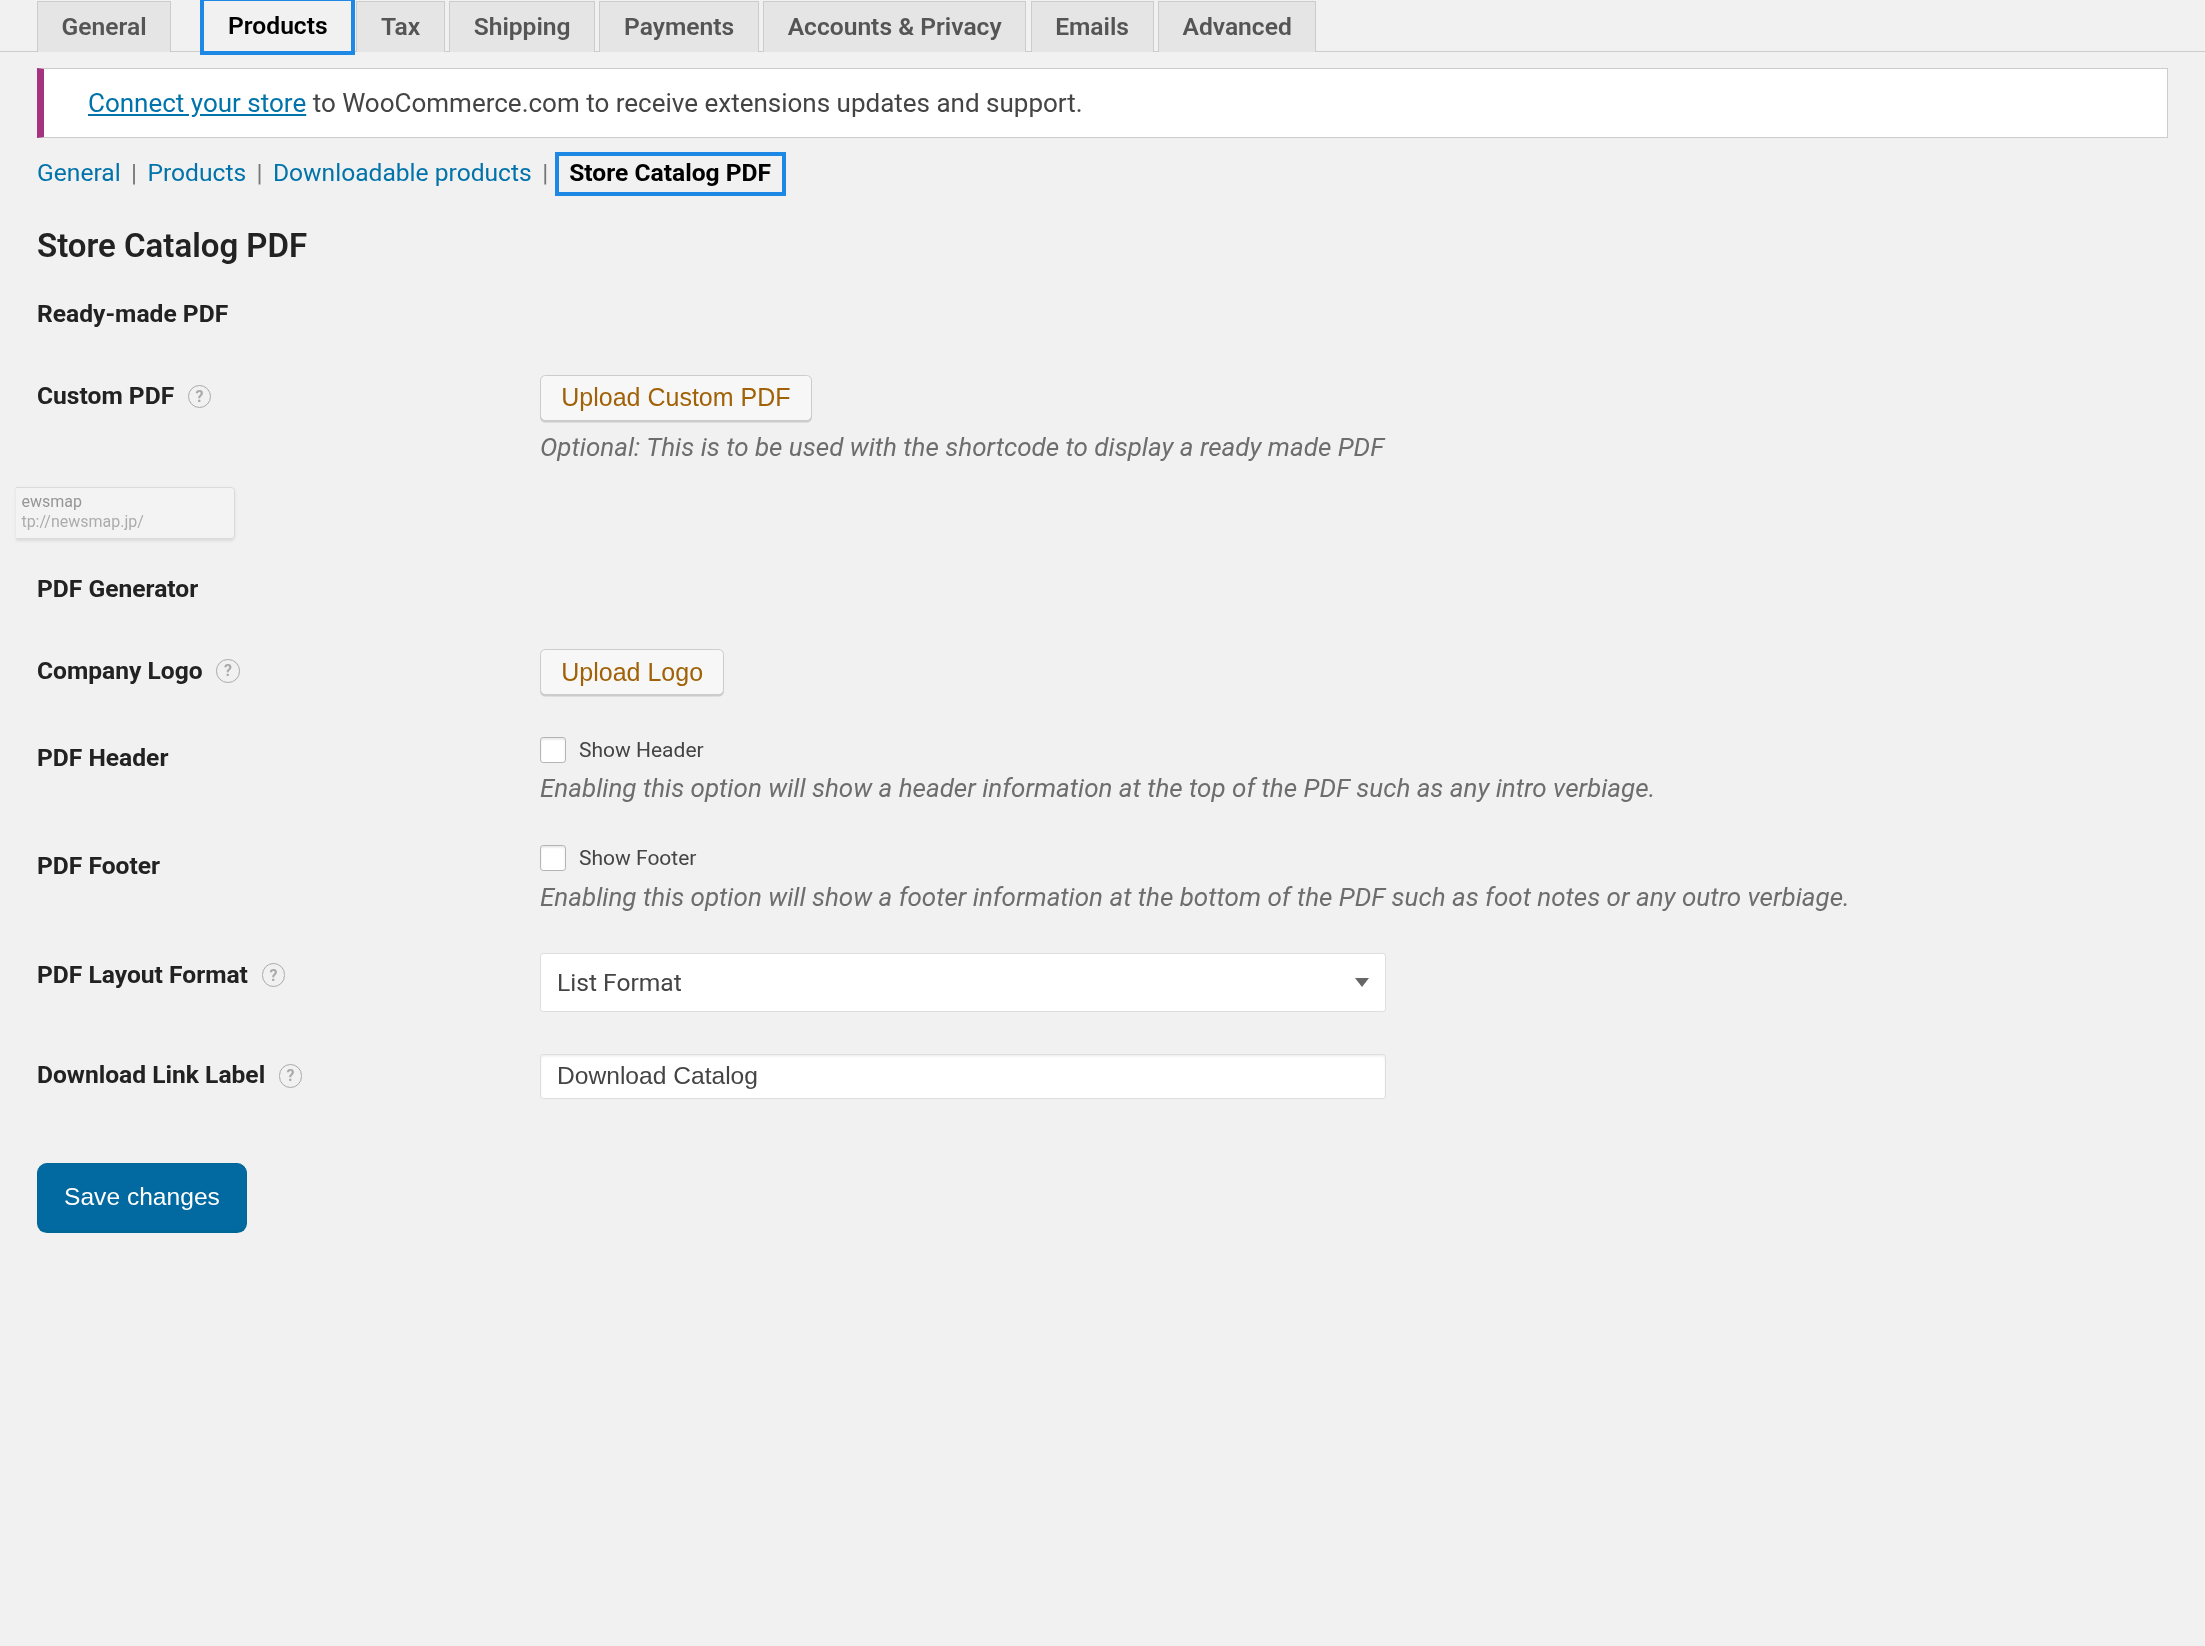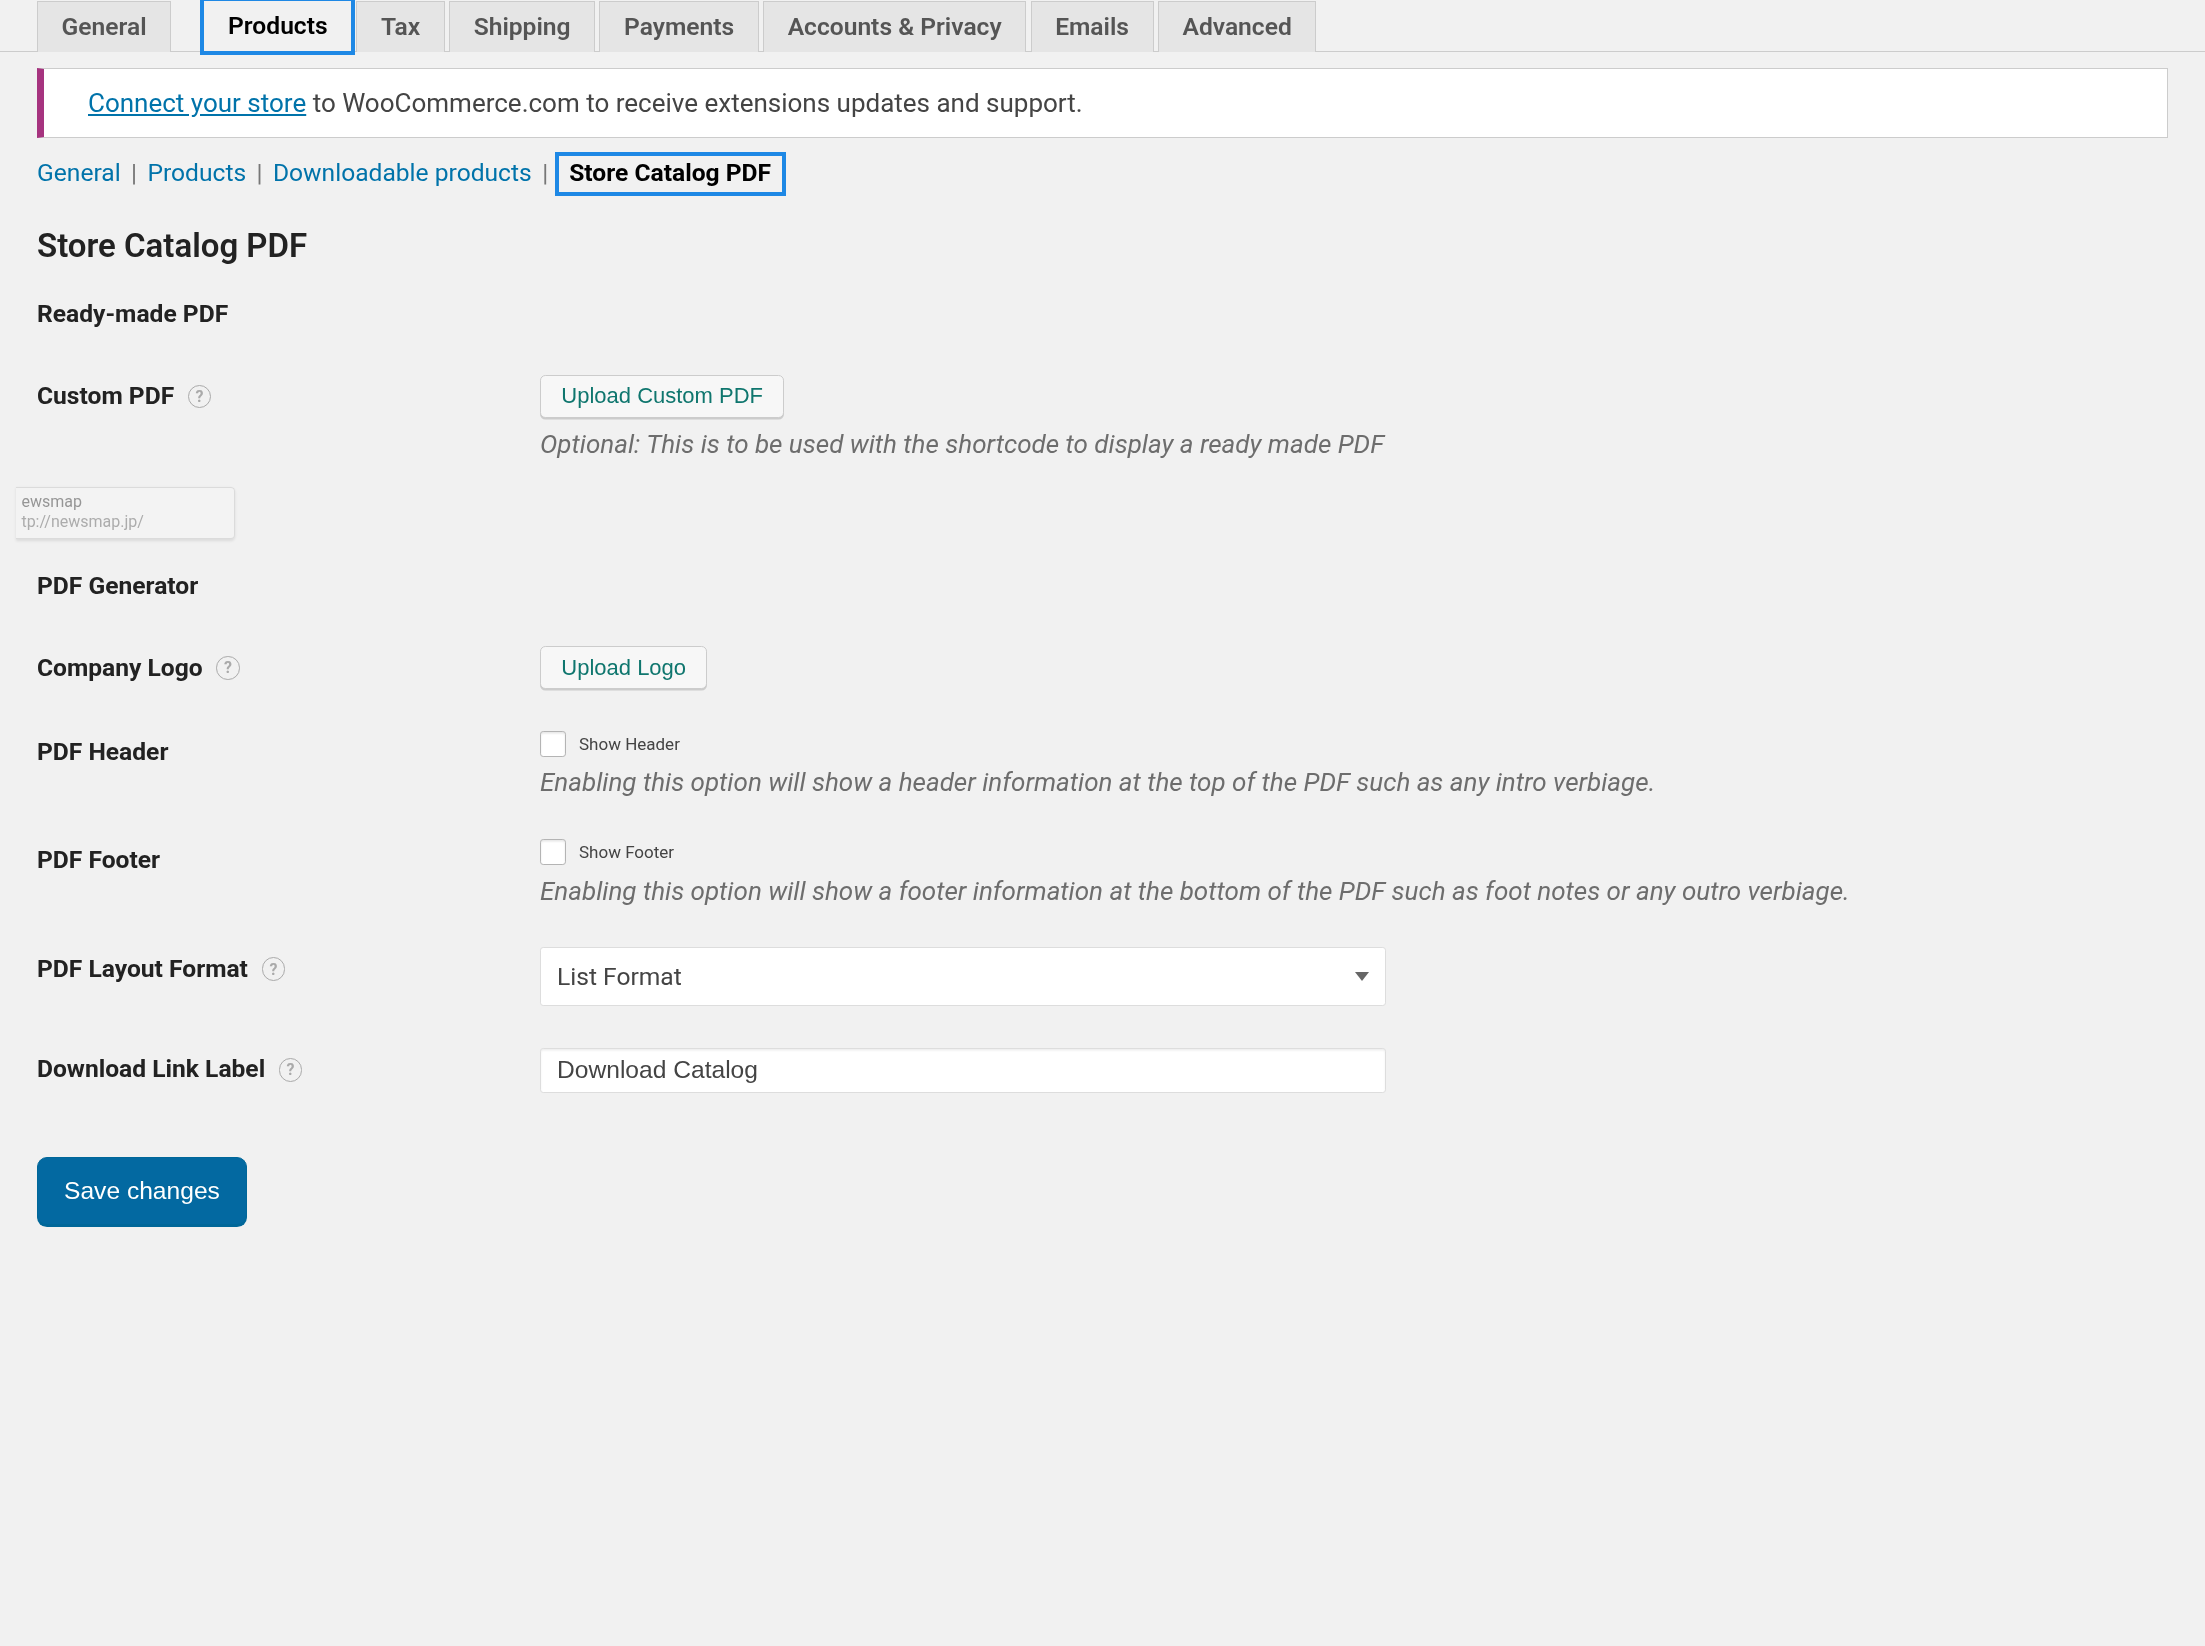--- a/index.html
+++ b/index.html
@@ -122,37 +122,37 @@
     vertical-align: 2.1px;
     margin-left: 7.5px;
     font-style: normal;
   }
 
   .btn {
     background: #f7f7f7;
     border: 1.6px solid #ccc;
     border-radius: 5.4px;
     padding: 7.5px 20.3px;
-    font-size: 22px;
-    color: #0f766e;
+    font-size: 25px;
+    color: #a16207;
     cursor: pointer;
     box-shadow: 0 1.6px 0 #ccc;
   }
 
   .checkbox-row { display: flex; align-items: center; gap: 13px; }
   input[type="checkbox"].cb {
     appearance: none;
     width: 26px; height: 26px;
     border: 1.6px solid #b4b4b4;
     border-radius: 3.2px;
     background: #fff;
     box-shadow: inset 0 1.6px 2.1px rgba(0,0,0,0.1);
     cursor: pointer;
   }
-  .cb-label { font-size: 17px; color: #444; }
+  .cb-label { font-size: 21px; color: #444; }
 
   .select {
     width: 846px;
     height: 59px;
     border: 1.6px solid #ddd;
     border-radius: 3.2px;
     background: #fff;
     display: flex;
     align-items: center;
     justify-content: space-between;

